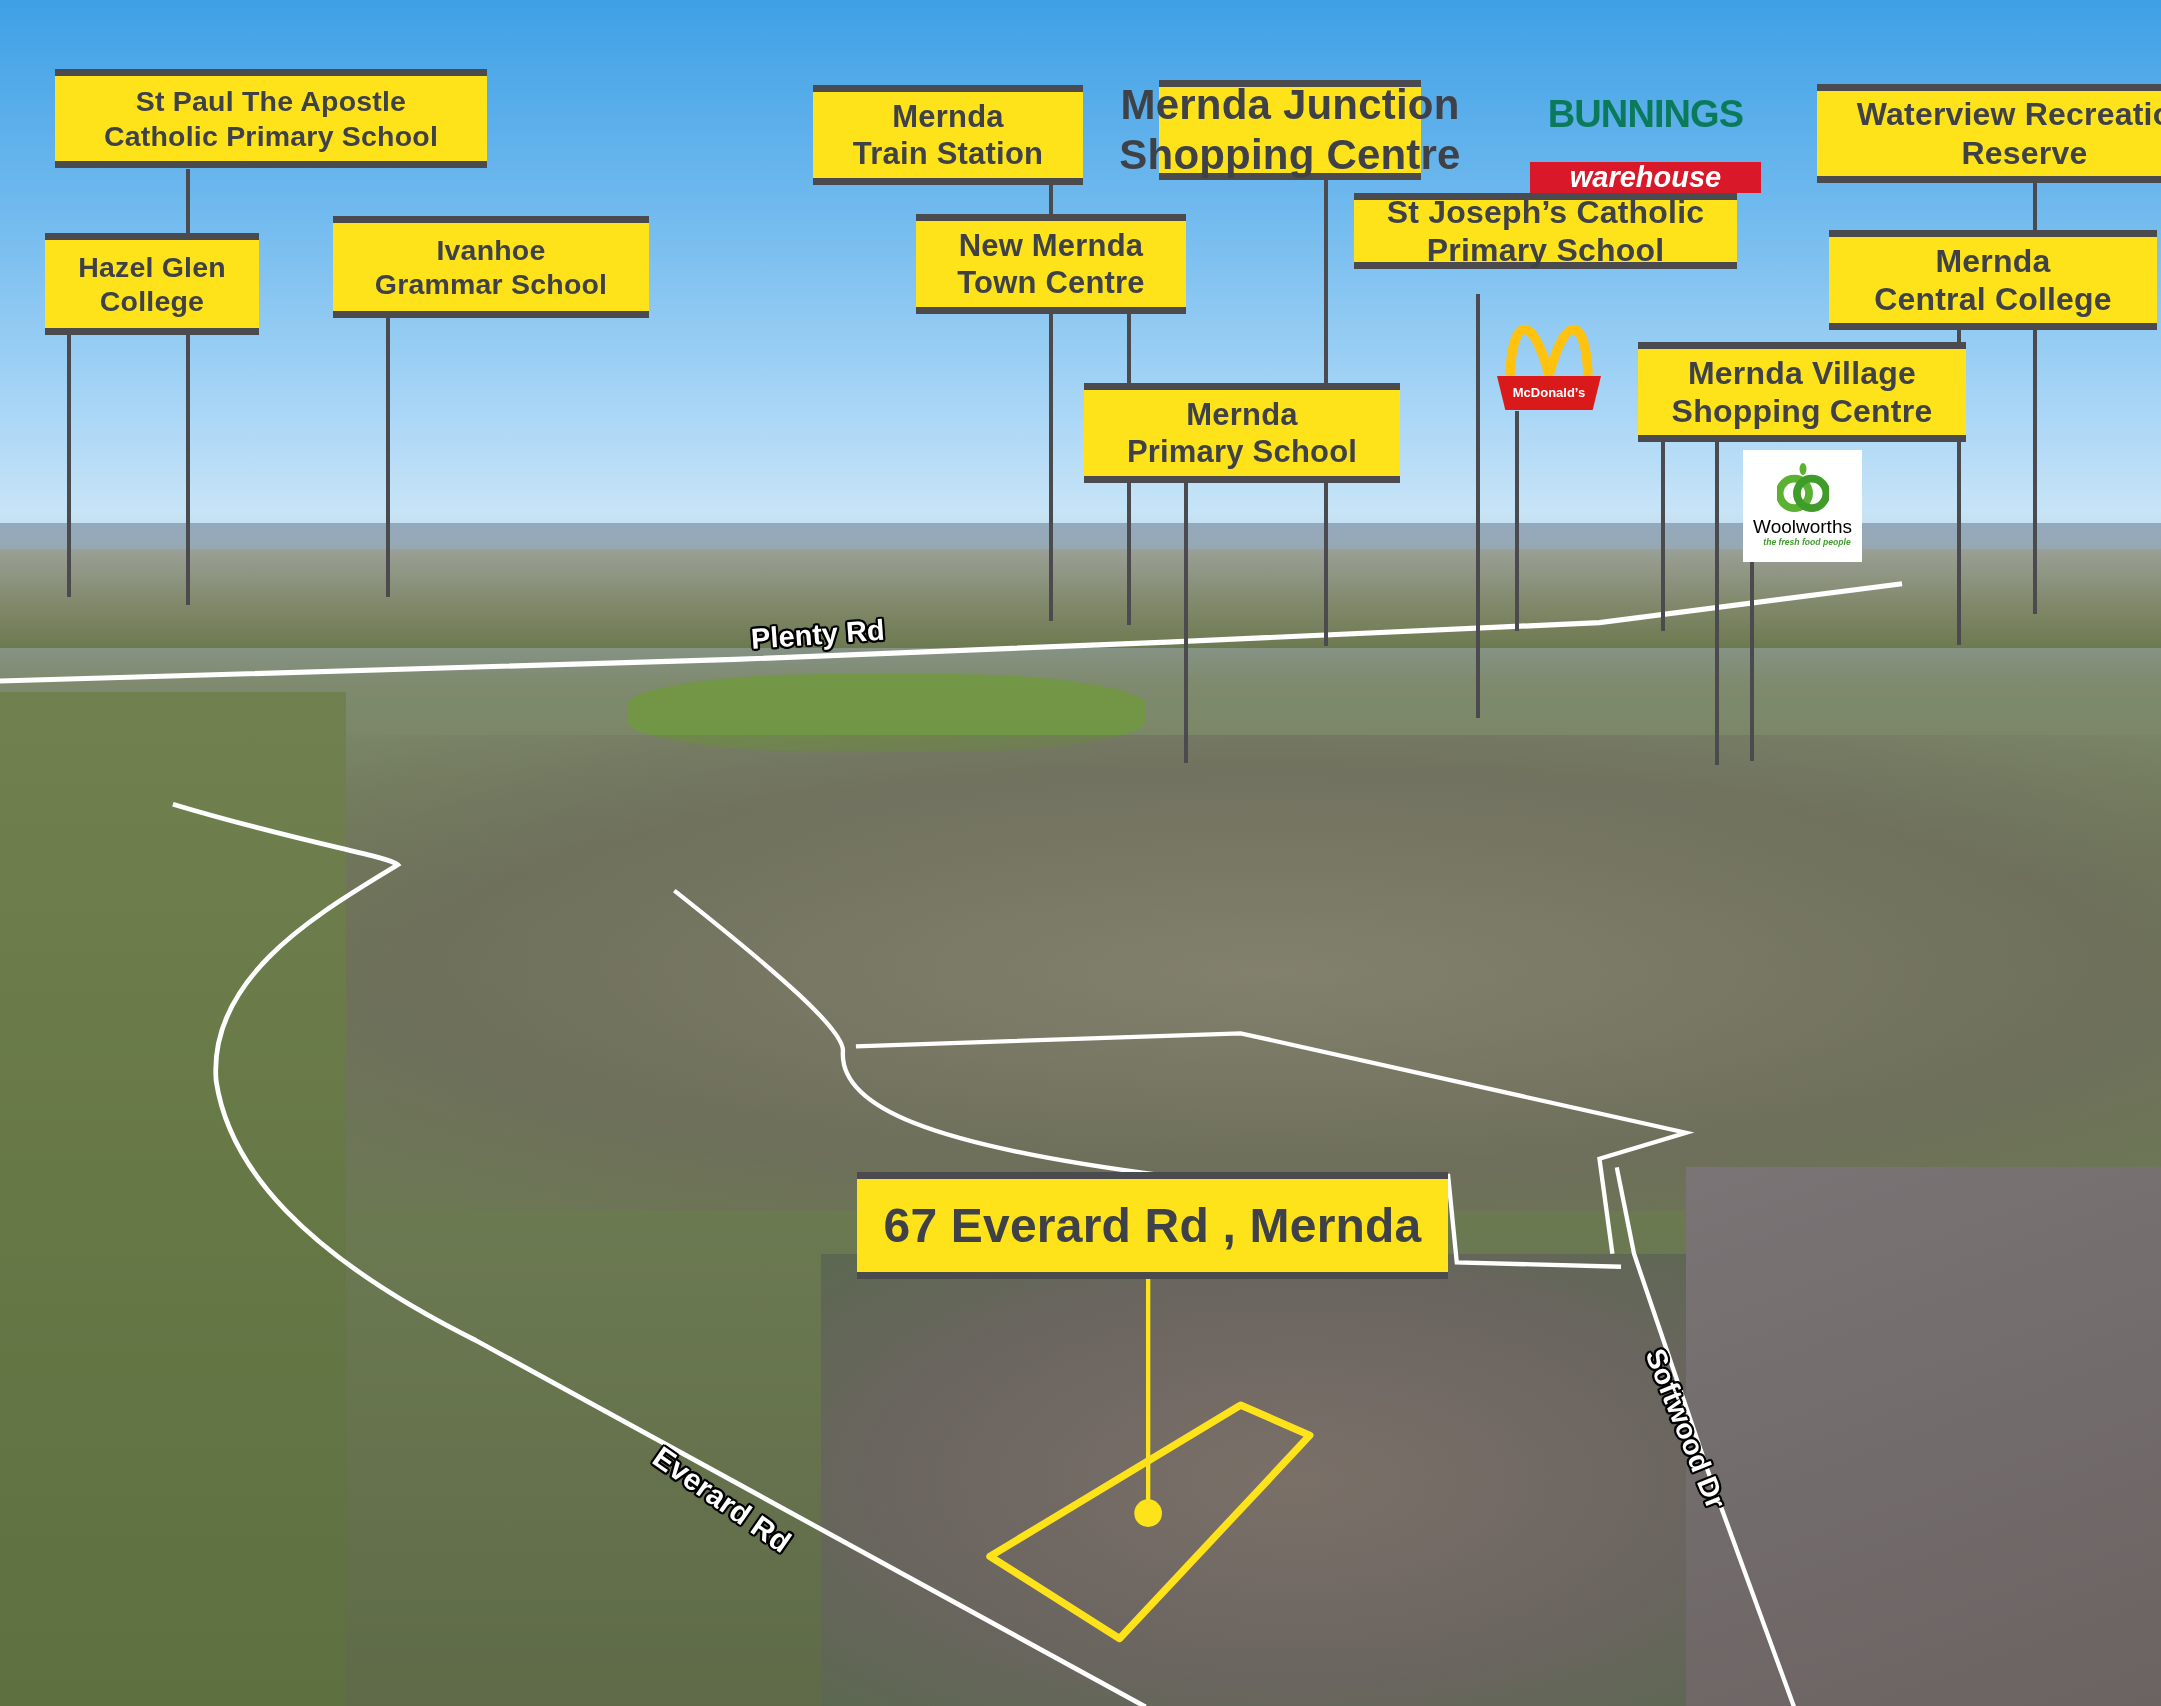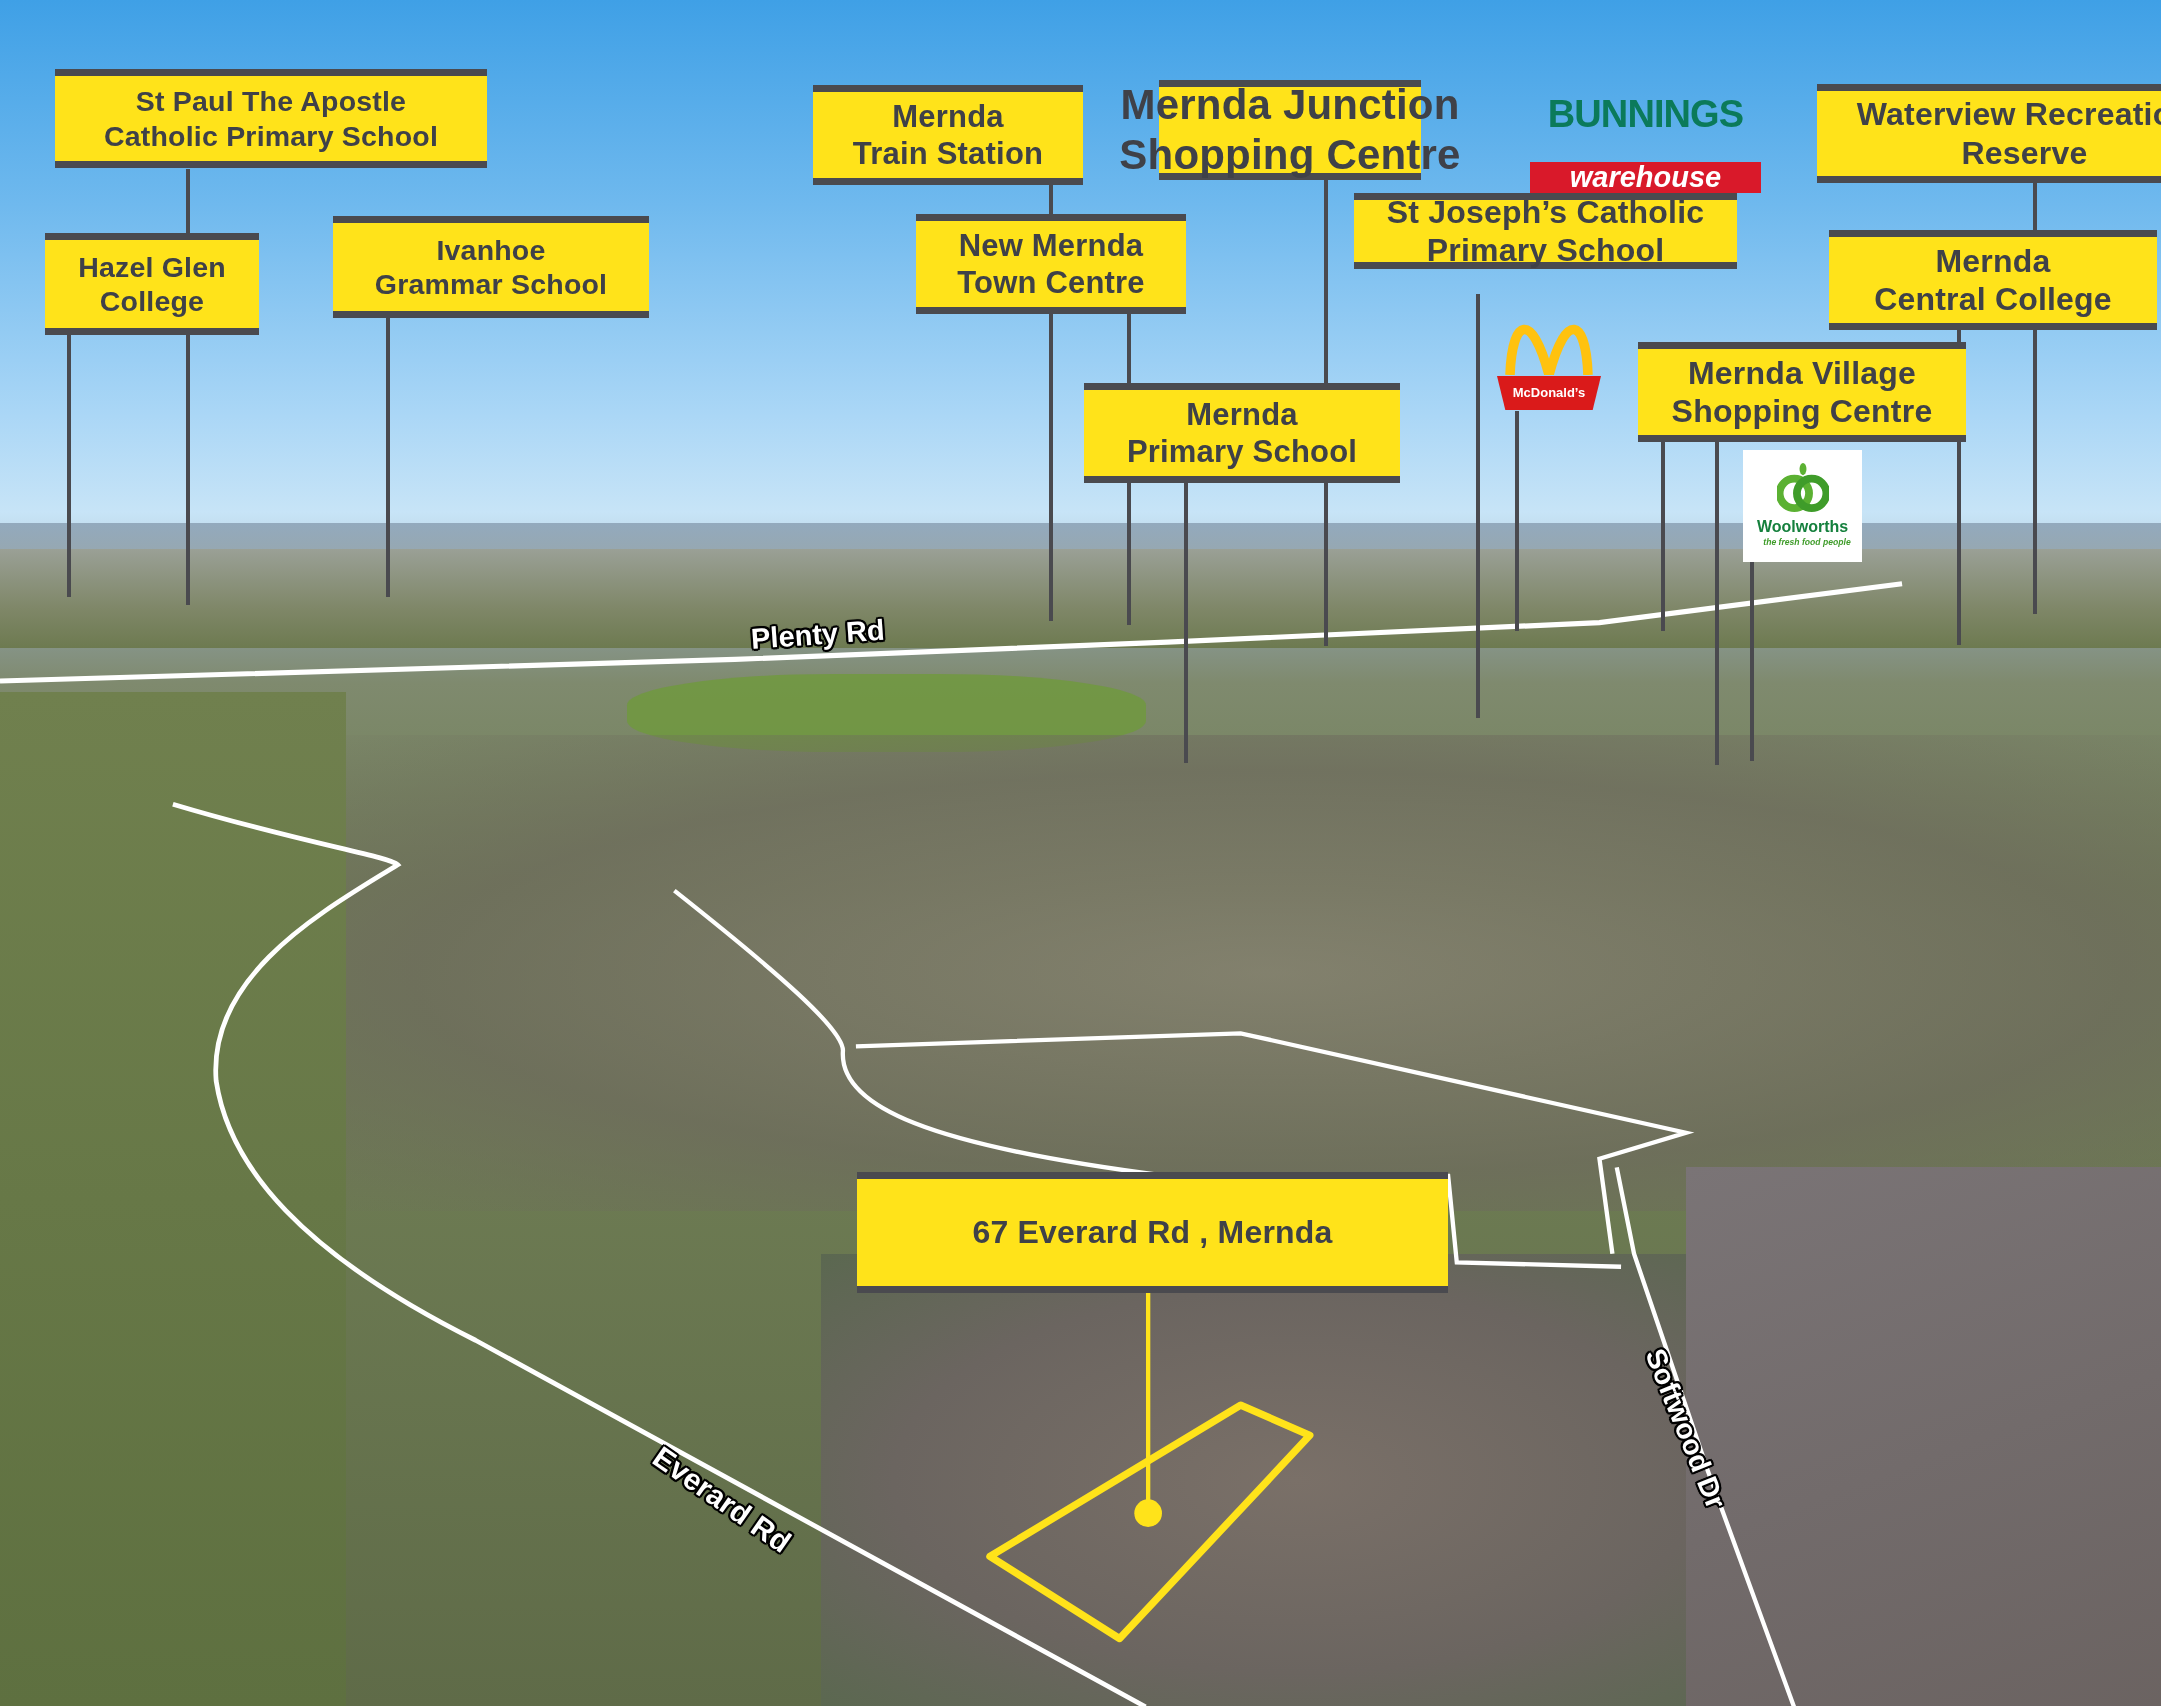--- a/index.html
+++ b/index.html
@@ -104,21 +104,21 @@
   </div>
   <div class="sign" style="left:1829px;top:230px;width:328px;height:100px;font-size:32px;">
     <span>Mernda</span>
     <span>Central College</span>
   </div>
   <div class="sign" style="left:1638px;top:342px;width:328px;height:100px;font-size:32px;">
     <span>Mernda Village</span>
     <span>Shopping Centre</span>
   </div>
 
-  <div class="sign" style="left:857px;top:1172px;width:591px;height:121px;font-size:32px;">
+  <div class="sign" style="left:857px;top:1172px;width:591px;height:107px;font-size:48px;">
     <span>67 Everard Rd , Mernda</span>
   </div>
 
   <div class="logo" style="left:1530px;top:94px;width:231px;height:71px;">
     <div style="color:#0b7a5a;font-weight:bold;font-size:38px;line-height:40px;text-align:center;letter-spacing:-0.9px;">BUNNINGS</div>
     <div style="background:#d9192a;color:#fff;font-weight:bold;font-size:29px;line-height:31px;text-align:center;font-style:italic;margin-top:28px;">warehouse</div>
   </div>
 
   <div class="logo" style="left:1497px;top:310px;width:104px;height:104px;">
     <svg width="104" height="65" viewBox="0 0 240 150">
@@ -126,21 +126,21 @@
     </svg>
     <div style="background:#da1a1a;color:#fff;font-weight:bold;font-size:13px;text-align:center;height:34px;line-height:34px;margin:0 0 0 0;clip-path:polygon(0 0,100% 0,92% 100%,8% 100%);">McDonald’s</div>
   </div>
 
   <div class="logo" style="left:1743px;top:450px;width:119px;height:112px;background:#fff;text-align:center;">
     <svg width="52" height="52" style="margin-top:13px;" viewBox="0 0 120 120">
       <circle cx="40" cy="70" r="34" fill="none" stroke="#5bb132" stroke-width="18"></circle>
       <circle cx="80" cy="70" r="34" fill="none" stroke="#3f9c2a" stroke-width="18"></circle>
       <ellipse cx="60" cy="14" rx="8" ry="14" fill="#5bb132"></ellipse>
     </svg>
-    <div style="color:#15803d;font-size:16px;line-height:21px;font-weight:bold;">Woolworths</div>
+    <div style="color:#000000;font-size:19px;line-height:21px;">Woolworths</div>
     <div style="color:#3f9c2a;font-size:8.6px;font-style:italic;font-weight:bold;margin-left:9px;">the fresh food people</div>
   </div>
 
   <div class="roadlabel" style="left:750px;top:623px;font-size:29px;transform:rotate(-4deg);transform-origin:left top;">Plenty Rd</div>
   <div class="roadlabel" style="left:666px;top:1440px;font-size:30px;transform:rotate(35deg);transform-origin:left top;">Everard Rd</div>
   <div class="roadlabel" style="left:1669px;top:1344px;font-size:28.5px;transform:rotate(68deg);transform-origin:left top;">Softwood Dr</div>
 
 </div>
 
 

